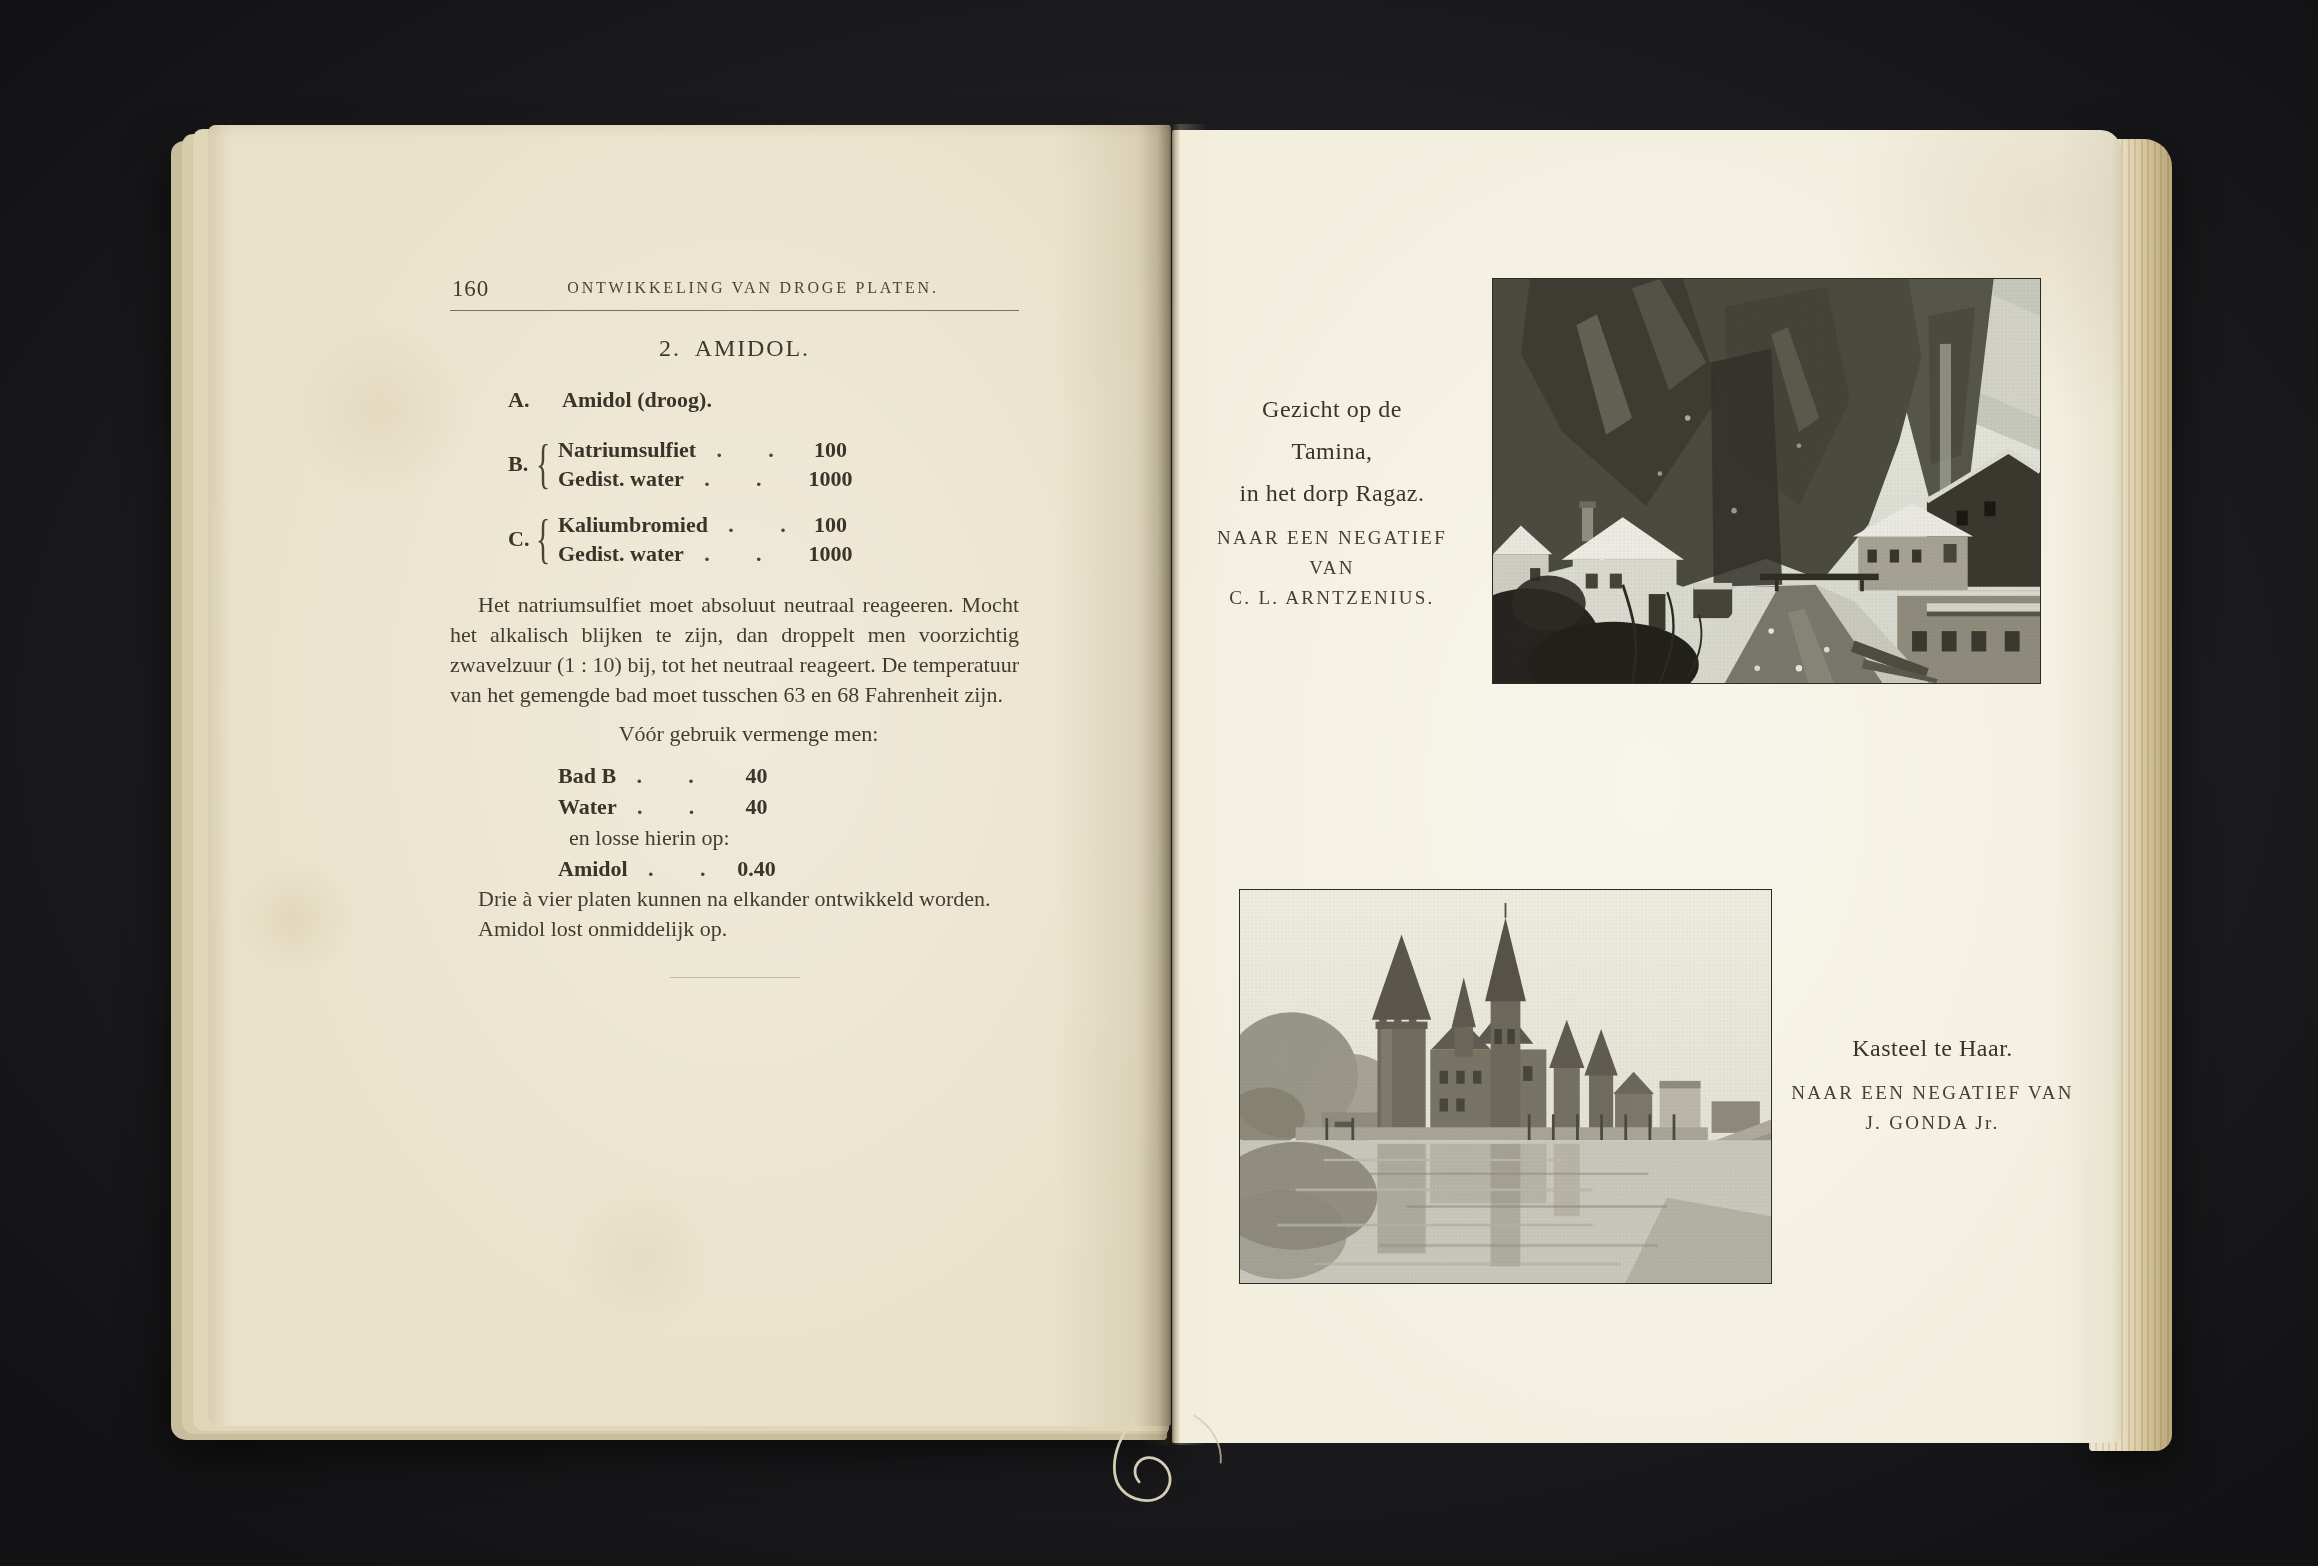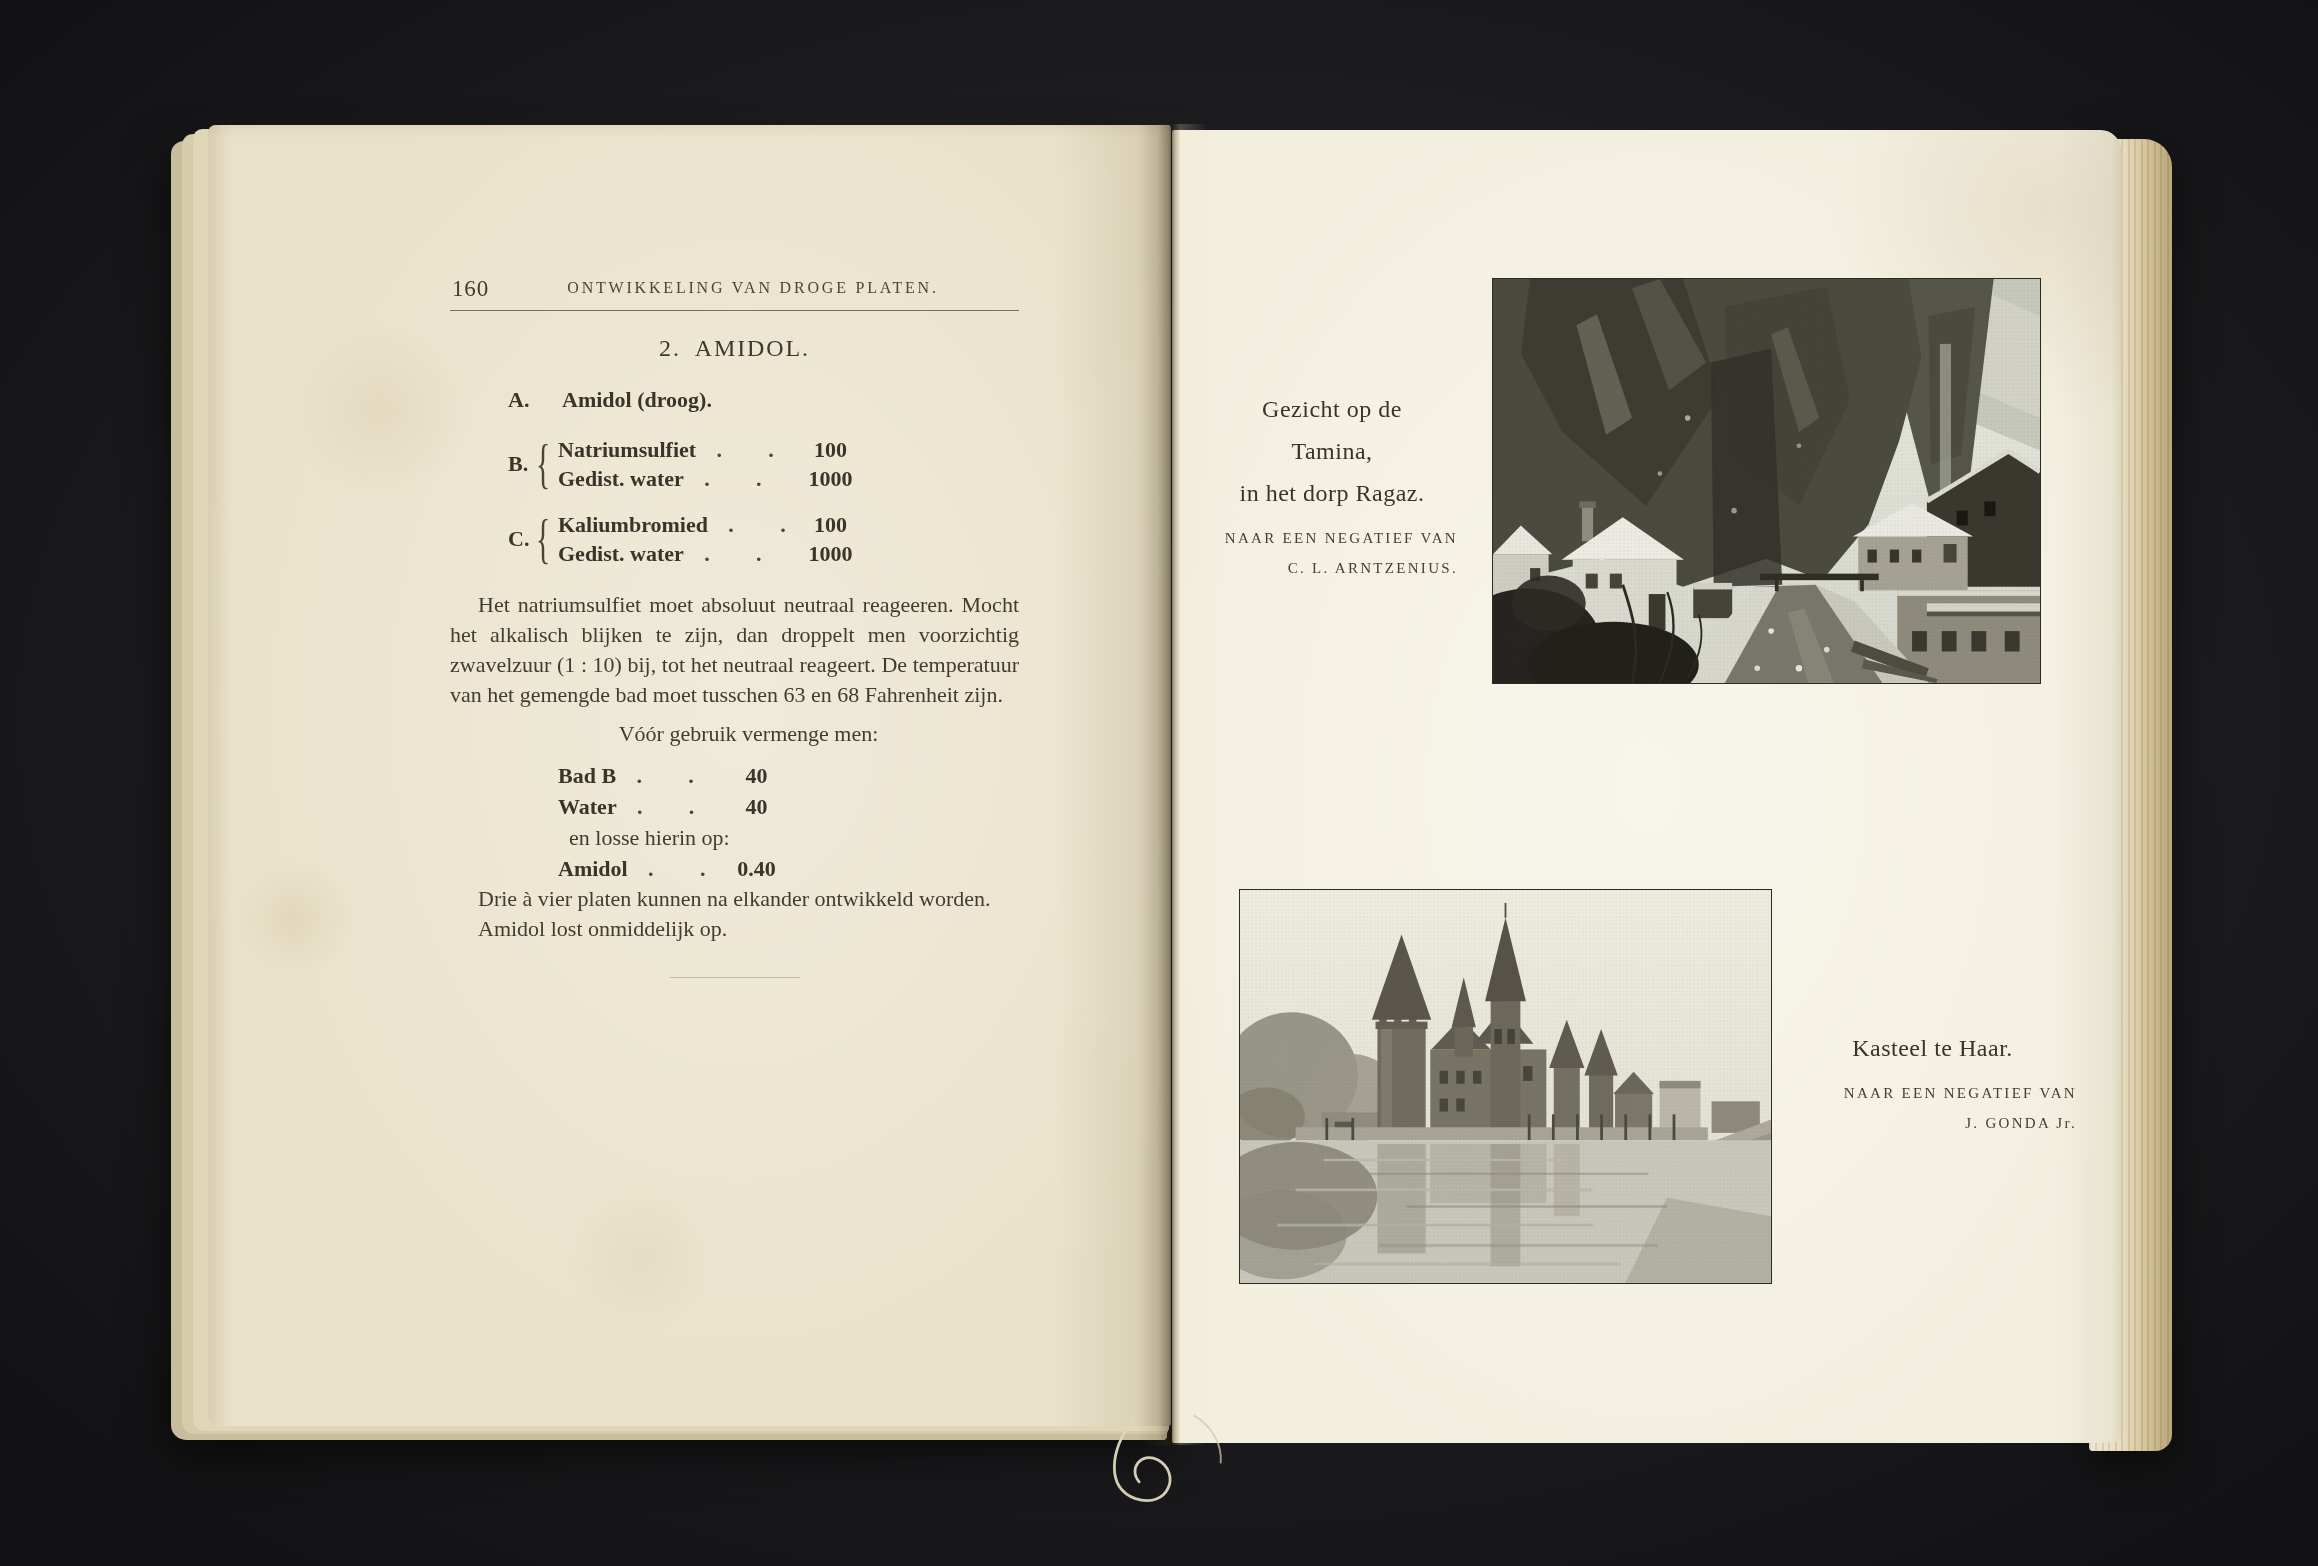--- a/index.html
+++ b/index.html
@@ -83,21 +83,21 @@
   .mix .frow{line-height:31px;}
   .mix-note{line-height:31px;padding-left:11px;color:#423c30;}
   .p3{margin-top:13px;}
   .end-rule{margin:33px auto 0;width:130px;border-top:1.4px solid #b9b09a;opacity:.85;}
 
   
   .photo{z-index:20;border:1.9px solid #2c2a24;background:#e8e7dd;box-shadow:0 0 0 0.9px rgba(255,255,255,.55) inset;}
   .photo svg{display:block;}
   .caption{z-index:20;text-align:center;color:#39332a;}
   .caption-line{font-size:24px;line-height:42px;letter-spacing:0.5px;}
-  .credit{font-size:15px;line-height:30px;letter-spacing:2.3px;color:#443e33;text-align:right;}
+  .credit{font-size:19px;line-height:30px;letter-spacing:2.3px;color:#443e33;}
   .caption-1{left:1206px;top:388px;width:252px;}
   .caption-1 .credit-block{margin-top:9.3px;}
   .caption-2{left:1788px;top:1030px;width:289px;}
   .caption-2 .caption-line{line-height:37px;}
   .caption-2 .credit-block{margin-top:11px;}
   .photo-top{left:1492px;top:278px;}
   .photo-bottom{left:1239px;top:889px;}
 
   .thread{left:1078px;top:1402px;z-index:50;}
 </style>

